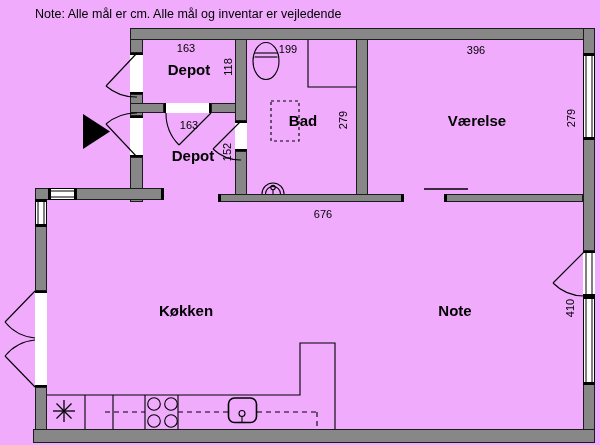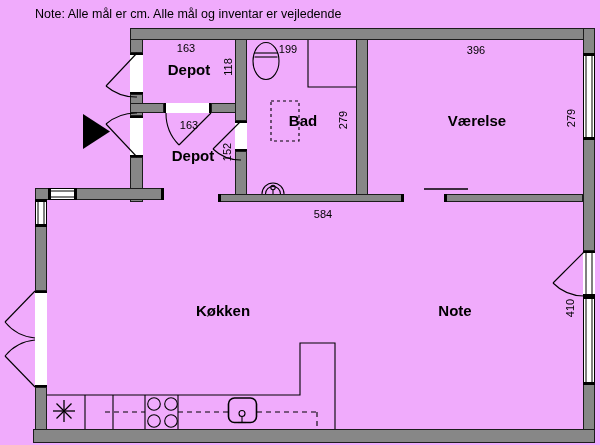--- a/index.html
+++ b/index.html
@@ -192,27 +192,27 @@
     </g>
     <g>
       <polygon points="83,114 83,149 110,131.5" fill="#000"></polygon>
     </g>
   </svg>
 
   <div class="lbl room-label" style="left:189px;top:69px;">Depot</div>
   <div class="lbl room-label" style="left:193px;top:155px;">Depot</div>
   <div class="lbl room-label" style="left:303px;top:120px;">Bad</div>
   <div class="lbl room-label" style="left:477px;top:120px;">Værelse</div>
-  <div class="lbl room-label" style="left:186px;top:310px;margin-left:37px;">Køkken</div>
+  <div class="lbl room-label" style="left:186px;top:310px;">Køkken</div>
   <div class="lbl room-label" style="left:455px;top:310px;">Note</div>
 
   <div class="lbl dim" style="left:186px;top:48px;">163</div>
   <div class="lbl dim rot" style="left:228px;top:67px;">118</div>
   <div class="lbl dim" style="left:189px;top:125px;">163</div>
   <div class="lbl dim rot" style="left:227px;top:152px;">152</div>
   <div class="lbl dim" style="left:288px;top:49px;">199</div>
   <div class="lbl dim rot" style="left:343px;top:120px;">279</div>
   <div class="lbl dim" style="left:476px;top:50px;">396</div>
   <div class="lbl dim rot" style="left:571px;top:118px;">279</div>
-  <div class="lbl dim" style="left:323px;top:214px;">584</div>
+  <div class="lbl dim" style="left:323px;top:214px;">676</div>
   <div class="lbl dim rot" style="left:570px;top:308px;">410</div>
 
 </div>
 
 </body></html>

